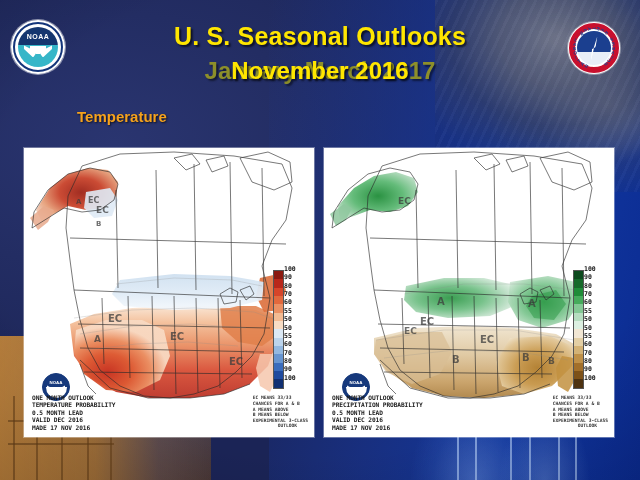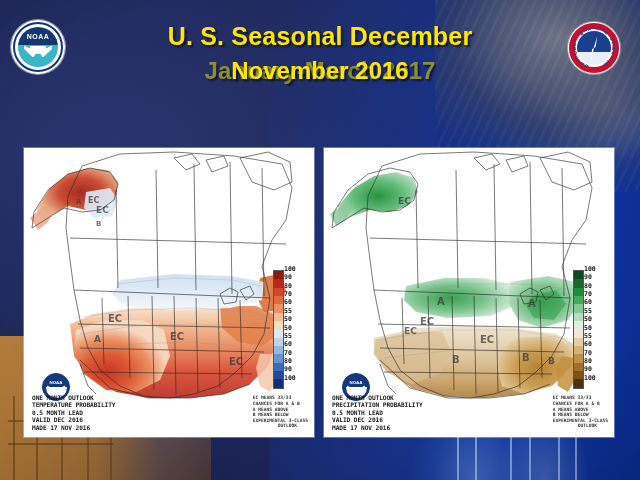--- a/index.html
+++ b/index.html
@@ -216,26 +216,27 @@
         <span style="transform: rotate(71.7391deg) translate(0px, -21px) rotate(90deg);">S</span>
         <span style="transform: rotate(84.7826deg) translate(0px, -21px) rotate(90deg);">E</span>
         <span style="transform: rotate(97.8261deg) translate(0px, -21px) rotate(90deg);">R</span>
         <span style="transform: rotate(110.87deg) translate(0px, -21px) rotate(90deg);">V</span>
         <span style="transform: rotate(123.913deg) translate(0px, -21px) rotate(90deg);">I</span>
         <span style="transform: rotate(136.957deg) translate(0px, -21px) rotate(90deg);">C</span>
         <span style="transform: rotate(150deg) translate(0px, -21px) rotate(90deg);">E</span>
       </div>
     </div>
 
-  <div class="title">U. S. Seasonal December</div>
+  <div class="title">U. S. Seasonal Outlooks</div>
   <div class="subtitle-wrap">
     <div class="subtitle sub-a">January-March 2017</div>
     <div class="subtitle sub-b">November 2016</div>
   </div>
 
+  <div class="sec-label" id="lbl-temp">Temperature</div>
 
   <div class="panel" id="panel-temp">
     <div class="mapwrap">
       <svg class="mapsvg" viewBox="0 0 290 289" preserveAspectRatio="none">
         <defs>
           <clipPath id="naT">
               <path d="M58,18 L96,6 L150,4 L210,8 L258,16 L268,40 L262,72 L246,92 L236,120 L244,150 L238,186
             L228,206 L214,222 L196,236 L178,244 L150,248 L120,246 L96,236 L78,220 L66,198 L58,170 L52,140 L46,112 L42,80
             L44,48 Z"></path>
             </clipPath>

